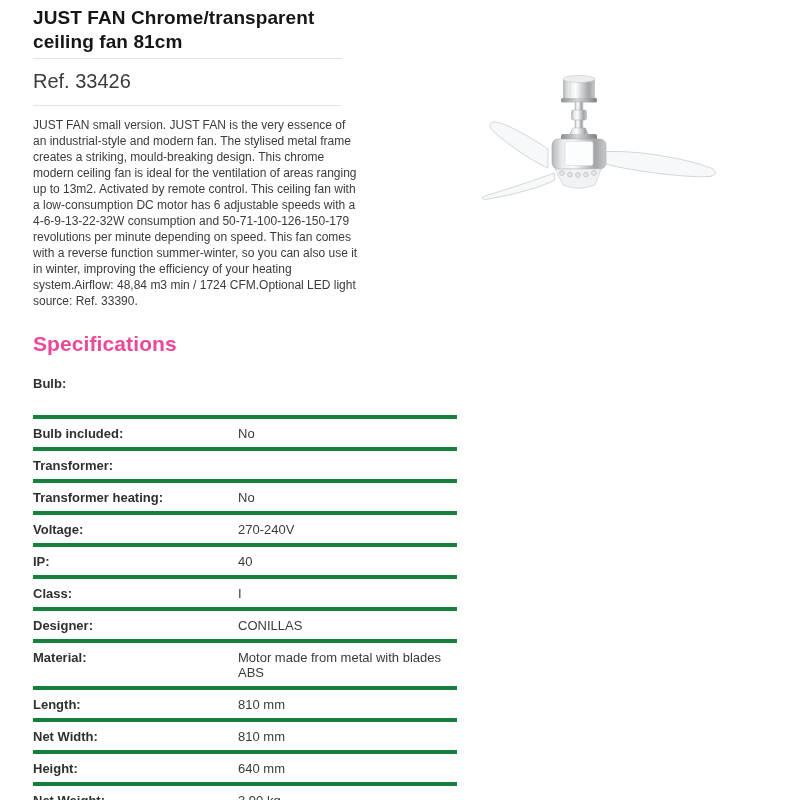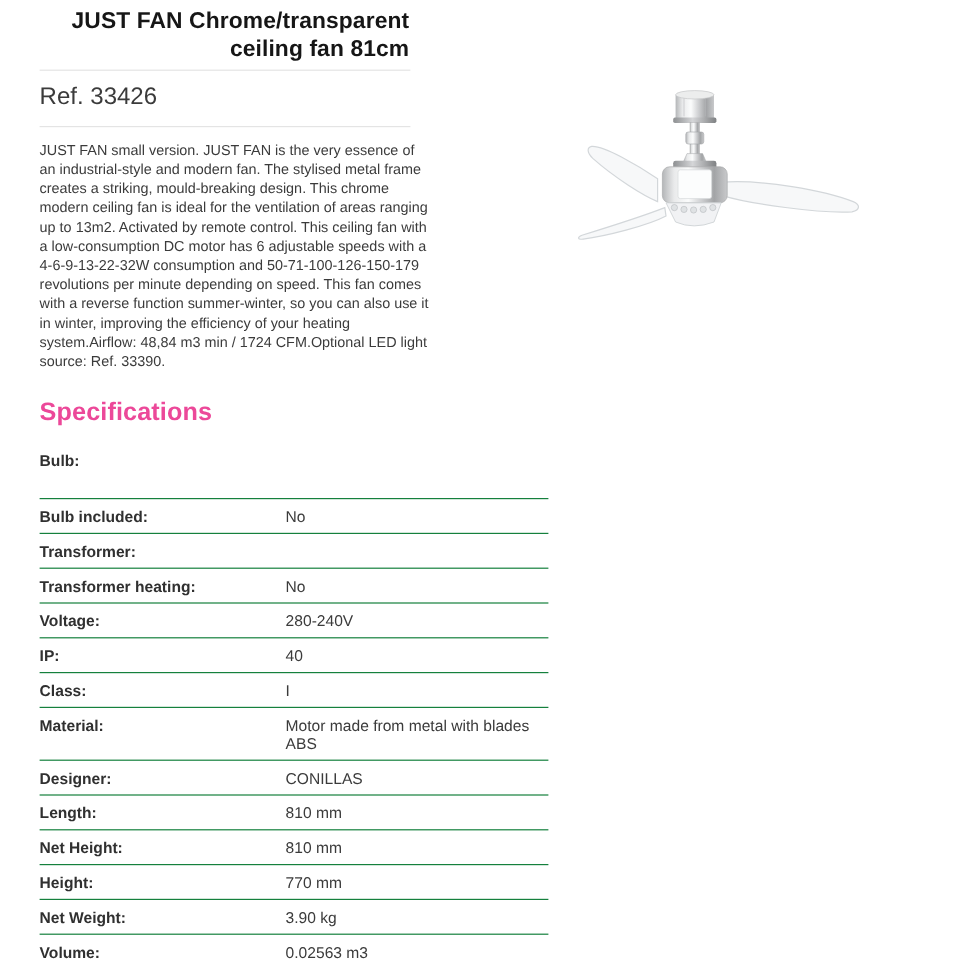--- a/index.html
+++ b/index.html
@@ -1,29 +1,29 @@
 <!DOCTYPE html>
 <html><head>
 <meta charset="utf-8">
 <style>
   html,body{margin:0;padding:0;background:#fff;}
   body{width:800px;height:800px;position:relative;font-family:"Liberation Sans",sans-serif;color:#3b3b3b;overflow:hidden;}
   .page{position:absolute;inset:0;background:#ffffff;}
   .content{position:absolute;left:33px;top:6px;}
 
-  .title{width:308px;font-size:19px;line-height:24px;font-weight:bold;color:#161616;margin:0 0 4px 0;letter-spacing:.1px;text-align:right;}
+  .title{width:308px;font-size:19px;line-height:24px;font-weight:bold;color:#161616;margin:0 0 4px 0;letter-spacing:.1px;}
 
   .ref-block{width:309px;border-top:1px solid #e4e4e4;border-bottom:1px solid #e4e4e4;padding:11px 0 12px 0;font-size:20px;color:#3b3b3b;}
 
   .description{width:328px;margin-top:11px;font-size:12px;line-height:16px;color:#3b3b3b;}
 
   .spec-heading{font-size:21px;font-weight:bold;color:#ec4899;margin:23px 0 0 0;letter-spacing:.1px;}
 
   .spec-table{width:424px;margin-top:13px;font-size:13px;}
-  .spec-row{display:flex;align-items:flex-start;padding:7px 0 6px 0;border-bottom:1px solid #15803d;min-height:14px;}
+  .spec-row{display:flex;align-items:flex-start;padding:7px 0 6px 0;border-bottom:4px solid #15803d;min-height:14px;}
   .spec-row.first{padding-bottom:24px;}
   .spec-label{width:205px;font-weight:bold;color:#303030;flex:0 0 auto;}
   .spec-value{color:#3b3b3b;}
 
   .fan-wrap{position:absolute;left:440px;top:70px;width:320px;height:150px;}
 </style>
 </head>
 <body>
 
 <div class="page">
@@ -49,49 +49,49 @@
         <div class="spec-row">
           <div class="spec-label">Transformer:</div>
           <div class="spec-value"></div>
         </div>
         <div class="spec-row">
           <div class="spec-label">Transformer heating:</div>
           <div class="spec-value">No</div>
         </div>
         <div class="spec-row">
           <div class="spec-label">Voltage:</div>
-          <div class="spec-value">280-240V</div>
+          <div class="spec-value">270-240V</div>
         </div>
         <div class="spec-row">
           <div class="spec-label">IP:</div>
           <div class="spec-value">40</div>
         </div>
         <div class="spec-row">
           <div class="spec-label">Class:</div>
           <div class="spec-value">I</div>
         </div>
         <div class="spec-row">
+          <div class="spec-label">Designer:</div>
+          <div class="spec-value">CONILLAS</div>
+        </div>
+        <div class="spec-row">
           <div class="spec-label">Material:</div>
           <div class="spec-value">Motor made from metal with blades ABS</div>
-        </div>
-        <div class="spec-row">
-          <div class="spec-label">Designer:</div>
-          <div class="spec-value">CONILLAS</div>
         </div>
         <div class="spec-row">
           <div class="spec-label">Length:</div>
           <div class="spec-value">810 mm</div>
         </div>
         <div class="spec-row">
-          <div class="spec-label">Net Height:</div>
+          <div class="spec-label">Net Width:</div>
           <div class="spec-value">810 mm</div>
         </div>
         <div class="spec-row">
           <div class="spec-label">Height:</div>
-          <div class="spec-value">770 mm</div>
+          <div class="spec-value">640 mm</div>
         </div>
         <div class="spec-row">
           <div class="spec-label">Net Weight:</div>
           <div class="spec-value">3.90 kg</div>
         </div>
         <div class="spec-row">
           <div class="spec-label">Volume:</div>
           <div class="spec-value">0.02563 m3</div>
         </div>
       </div>

